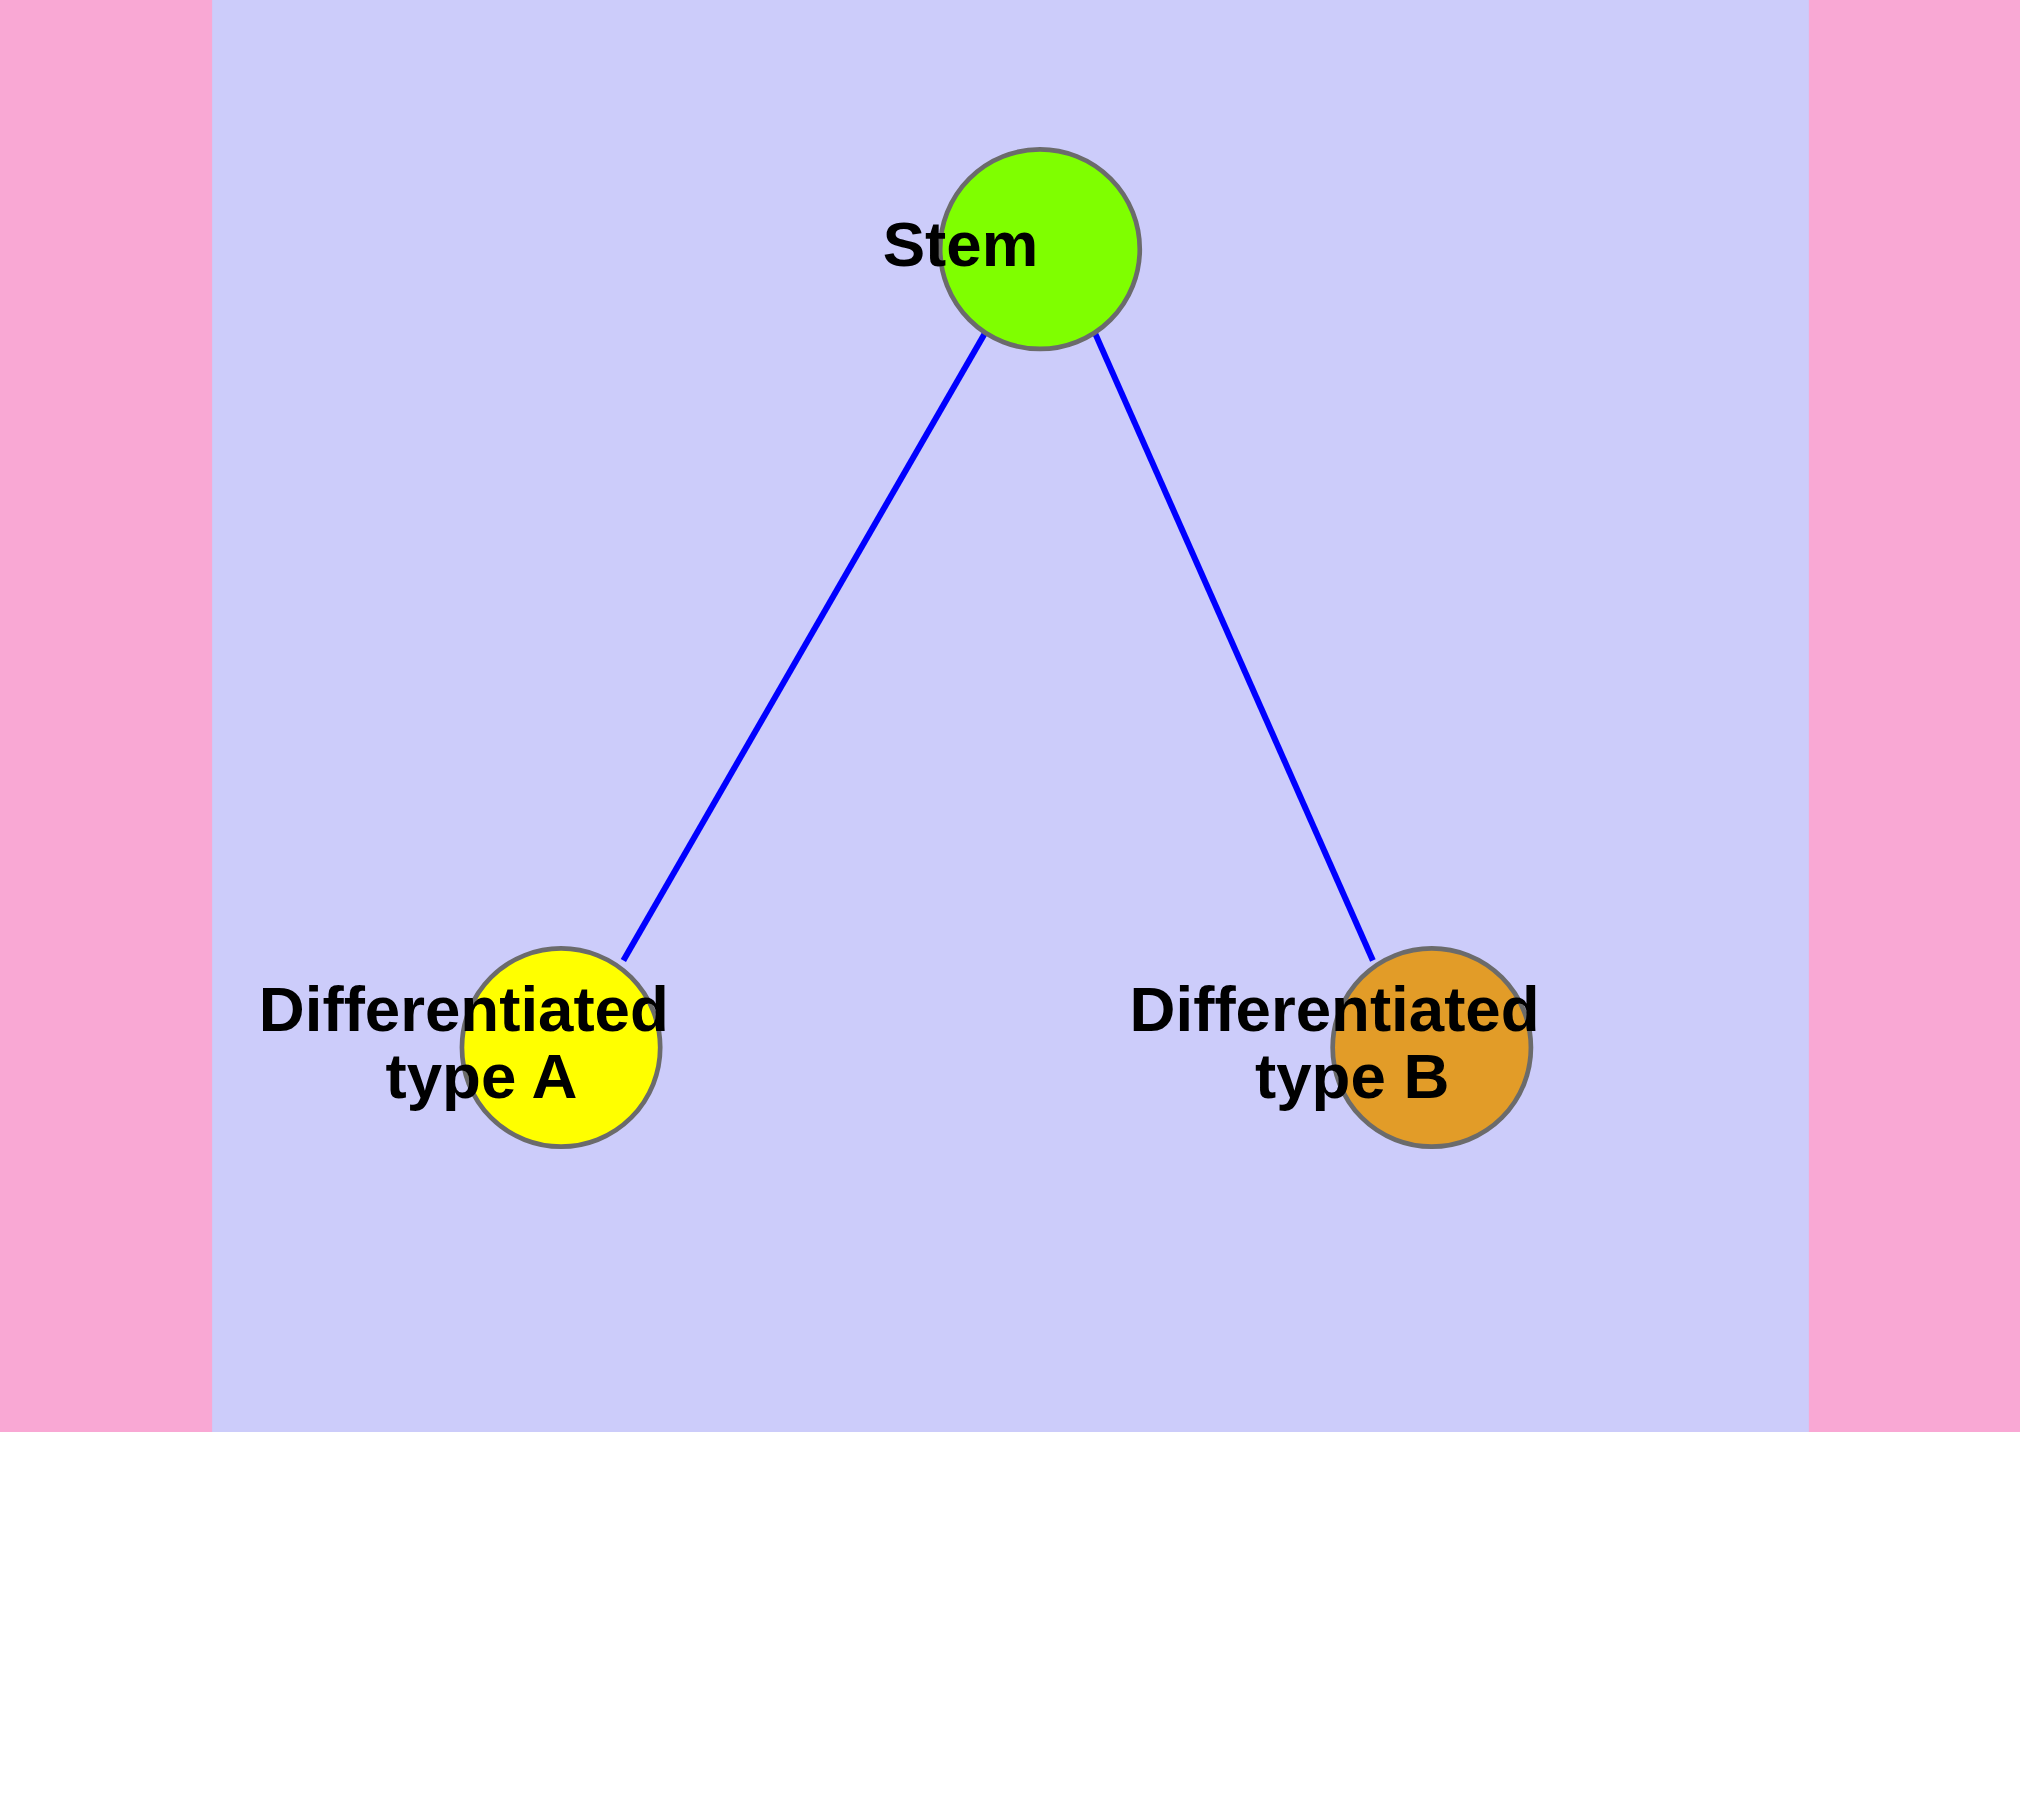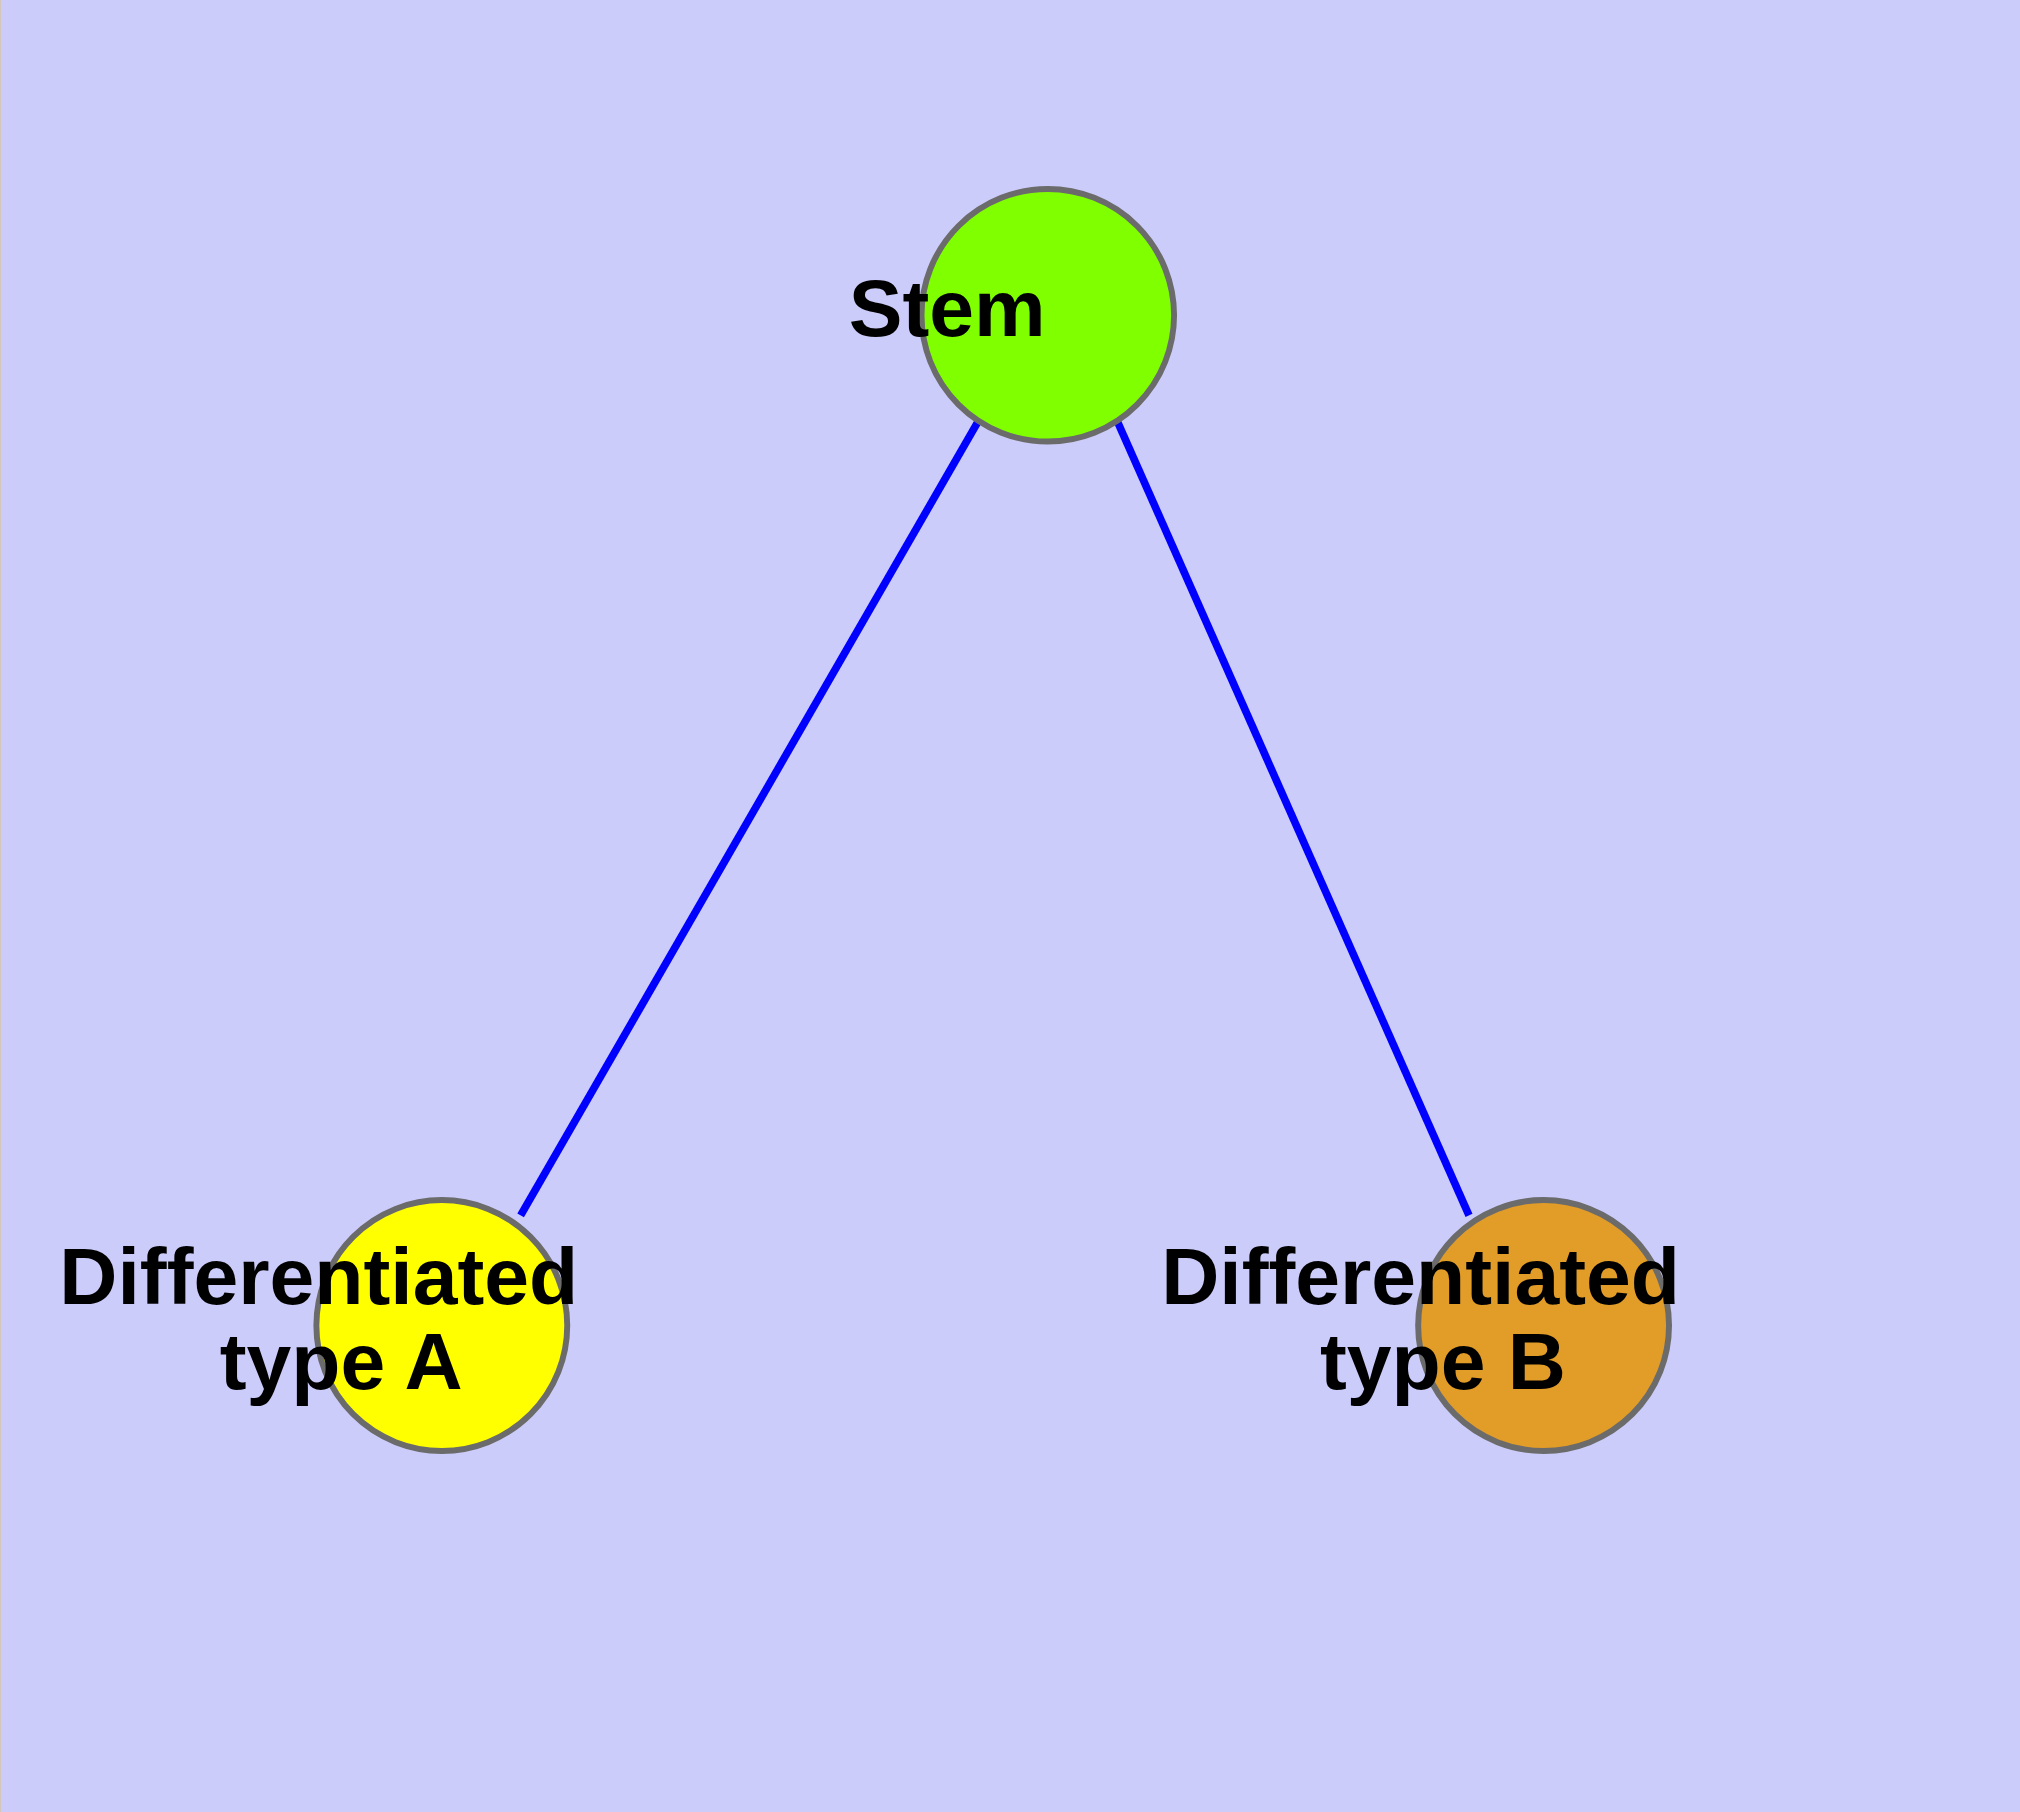--- a/index.html
+++ b/index.html
@@ -28,21 +28,21 @@
     fill: #000000;
     text-anchor: middle;
     dominant-baseline: middle;
     paint-order: normal;
     white-space: pre;
   }
 </style>
 </head>
 <body>
 
-<div id="stage" style="width: 2021px; height: 1812px; background: #eab308;">
+<div id="stage" style="width: 2021px; height: 1432px; background: #f9a8d4;">
   <svg id="canvas" viewBox="0 0 2384 2138" preserveAspectRatio="xMidYMid meet">
 
     <rect id="bg" x="0" y="0" width="2384" height="2138" fill="#ccccfa"></rect>
 
     <g id="edges">
       <line id="edge-0" x1="1154" y1="497" x2="614" y2="1434" stroke="#0000ff" stroke-width="9" stroke-linecap="butt"></line>
       <line id="edge-1" x1="1318" y1="497" x2="1733" y2="1434" stroke="#0000ff" stroke-width="9" stroke-linecap="butt"></line>
     </g>
 
     <g id="nodes">

